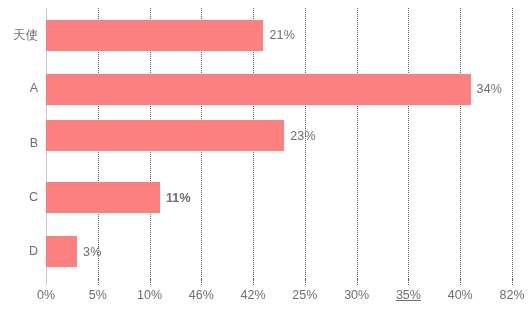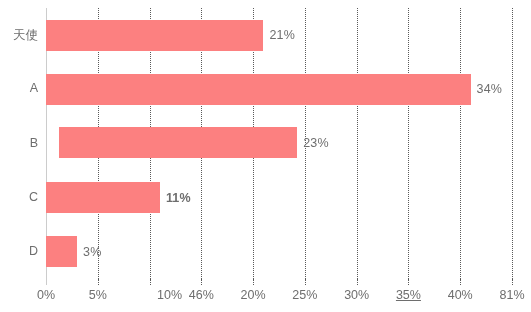--- a/index.html
+++ b/index.html
@@ -101,21 +101,21 @@
       </div>
     <div id="bars">
         <div class="bar-row" style="top: 11.6px; width: 466px;">
           <div class="bar" title="21%" style="width: 217.467px; background: rgb(252, 128, 128);"></div>
           <span class="bar-value" style="left: 223.467px;">21%</span>
         </div>
         <div class="bar-row" style="top: 65.8px; width: 466px;">
           <div class="bar" title="41%" style="width: 424.578px; background: rgb(252, 128, 128);"></div>
           <span class="bar-value" style="left: 430.578px;">34%</span>
         </div>
-        <div class="bar-row" style="top: 119px; width: 466px; margin-left: 13px;">
+        <div class="bar-row" style="top: 112px; width: 466px;">
           <div class="bar" title="23%" style="width: 238.178px; background: rgb(252, 128, 128);"></div>
           <span class="bar-value" style="left: 244.178px;">23%</span>
         </div>
         <div class="bar-row" style="top: 174.2px; width: 466px; font-weight: bold;">
           <div class="bar" title="11%" style="width: 113.911px; background: rgb(252, 128, 128);"></div>
           <span class="bar-value" style="left: 119.911px;">11%</span>
         </div>
         <div class="bar-row" style="top: 228.4px; width: 466px;">
           <div class="bar" title="3%" style="width: 31.0667px; background: rgb(252, 128, 128);"></div>
           <span class="bar-value" style="left: 37.0667px;">3%</span>
@@ -130,30 +130,30 @@
       <div class="cat-label-wrap" style="top: 189.7px;">C</div>
       <div class="cat-label-wrap" style="top: 243.9px;">D</div>
     </div>
 
   <div id="xaxis">
       <div class="tick-mark zero" style="left: 46px;"></div>
       <div class="tick-label" style="left: 46px;">0%</div>
       <div class="tick-mark" style="left: 97.7778px;"></div>
       <div class="tick-label" style="left: 97.7778px;">5%</div>
       <div class="tick-mark" style="left: 149.556px;"></div>
-      <div class="tick-label" style="left: 149.556px; margin-left: 20px;">10%</div>
+      <div class="tick-label" style="left: 149.556px;">10%</div>
       <div class="tick-mark" style="left: 201.333px;"></div>
       <div class="tick-label" style="left: 201.333px;">46%</div>
       <div class="tick-mark" style="left: 253.111px;"></div>
-      <div class="tick-label" style="left: 253.111px;">20%</div>
+      <div class="tick-label" style="left: 253.111px;">42%</div>
       <div class="tick-mark" style="left: 304.889px;"></div>
       <div class="tick-label" style="left: 304.889px; text-align: center;">25%</div>
       <div class="tick-mark" style="left: 356.667px;"></div>
       <div class="tick-label" style="left: 356.667px;">30%</div>
       <div class="tick-mark" style="left: 408.444px;"></div>
       <div class="tick-label" style="left: 408.444px; text-decoration: underline;">35%</div>
       <div class="tick-mark" style="left: 460.222px;"></div>
       <div class="tick-label" style="left: 460.222px;">40%</div>
       <div class="tick-mark" style="left: 512px;"></div>
-      <div class="tick-label" style="left: 512px;">81%</div>
+      <div class="tick-label" style="left: 512px;">82%</div>
     </div>
 
 </div>
 
 </body></html>

